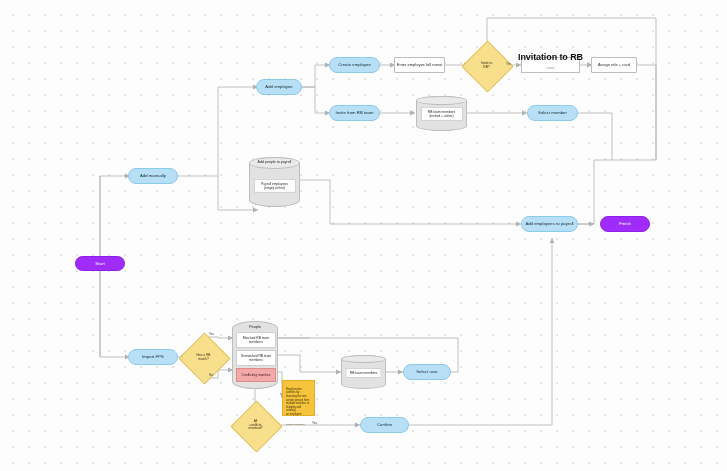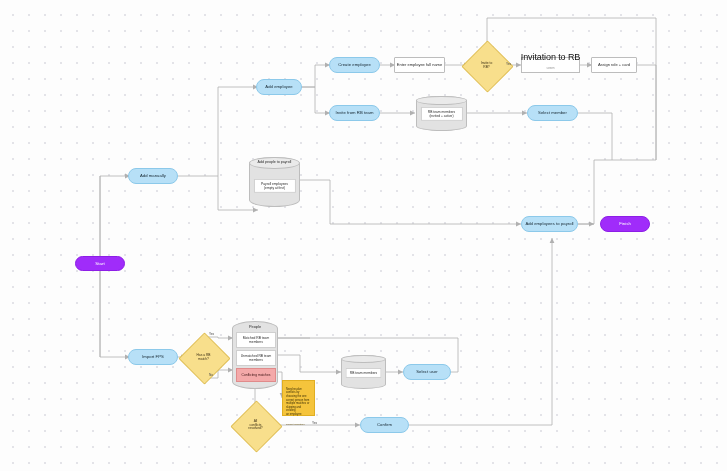--- a/index.html
+++ b/index.html
@@ -197,21 +197,21 @@
     flex-direction: column;
     align-items: center;
   }
   .banner-title {
     position: absolute;
     top: -6px;
     left: 50%;
     transform: translateX(-50%);
     white-space: nowrap;
     font-size: 9px;
-    font-weight: normal;
+    font-weight: bold;
     color: #111111;
     letter-spacing: -0.1px;
   }
   .banner-sub {
     position: absolute;
     top: 9px;
     left: 50%;
     transform: translateX(-50%);
     white-space: nowrap;
     font-size: 2.6px;

